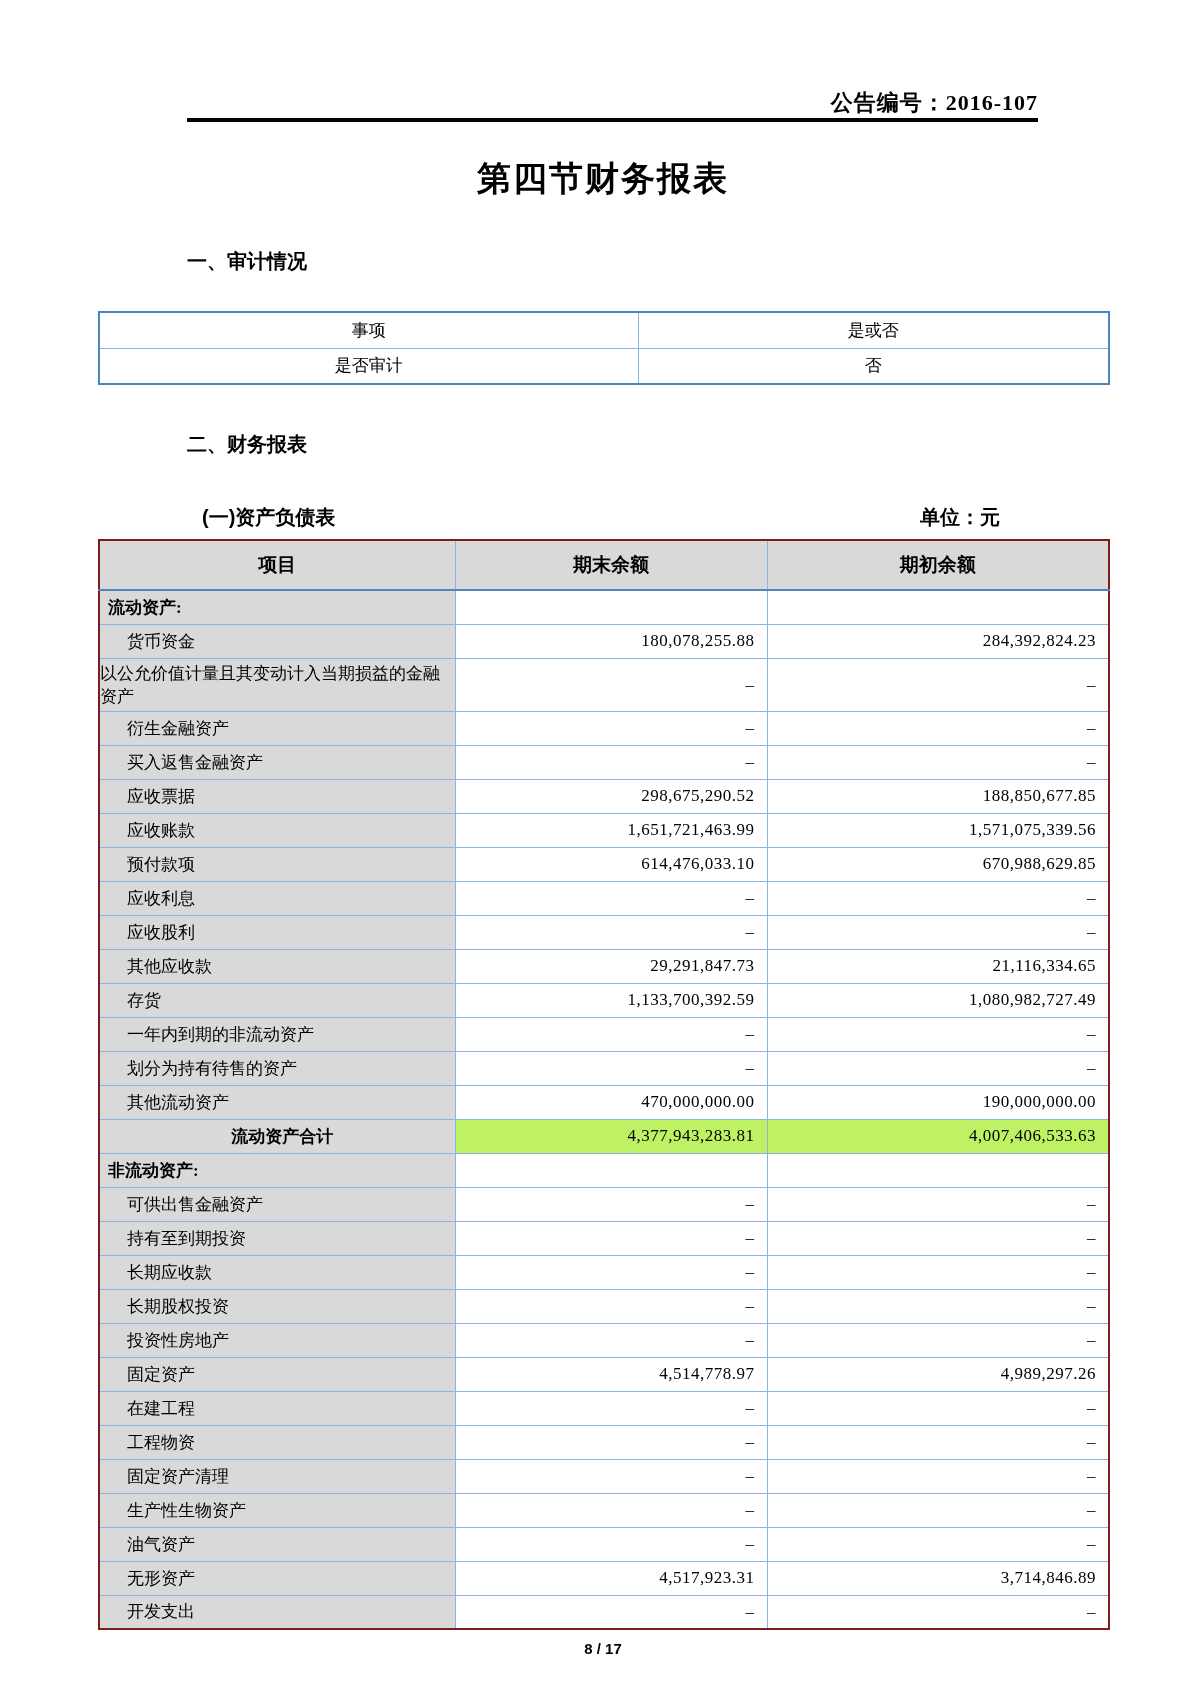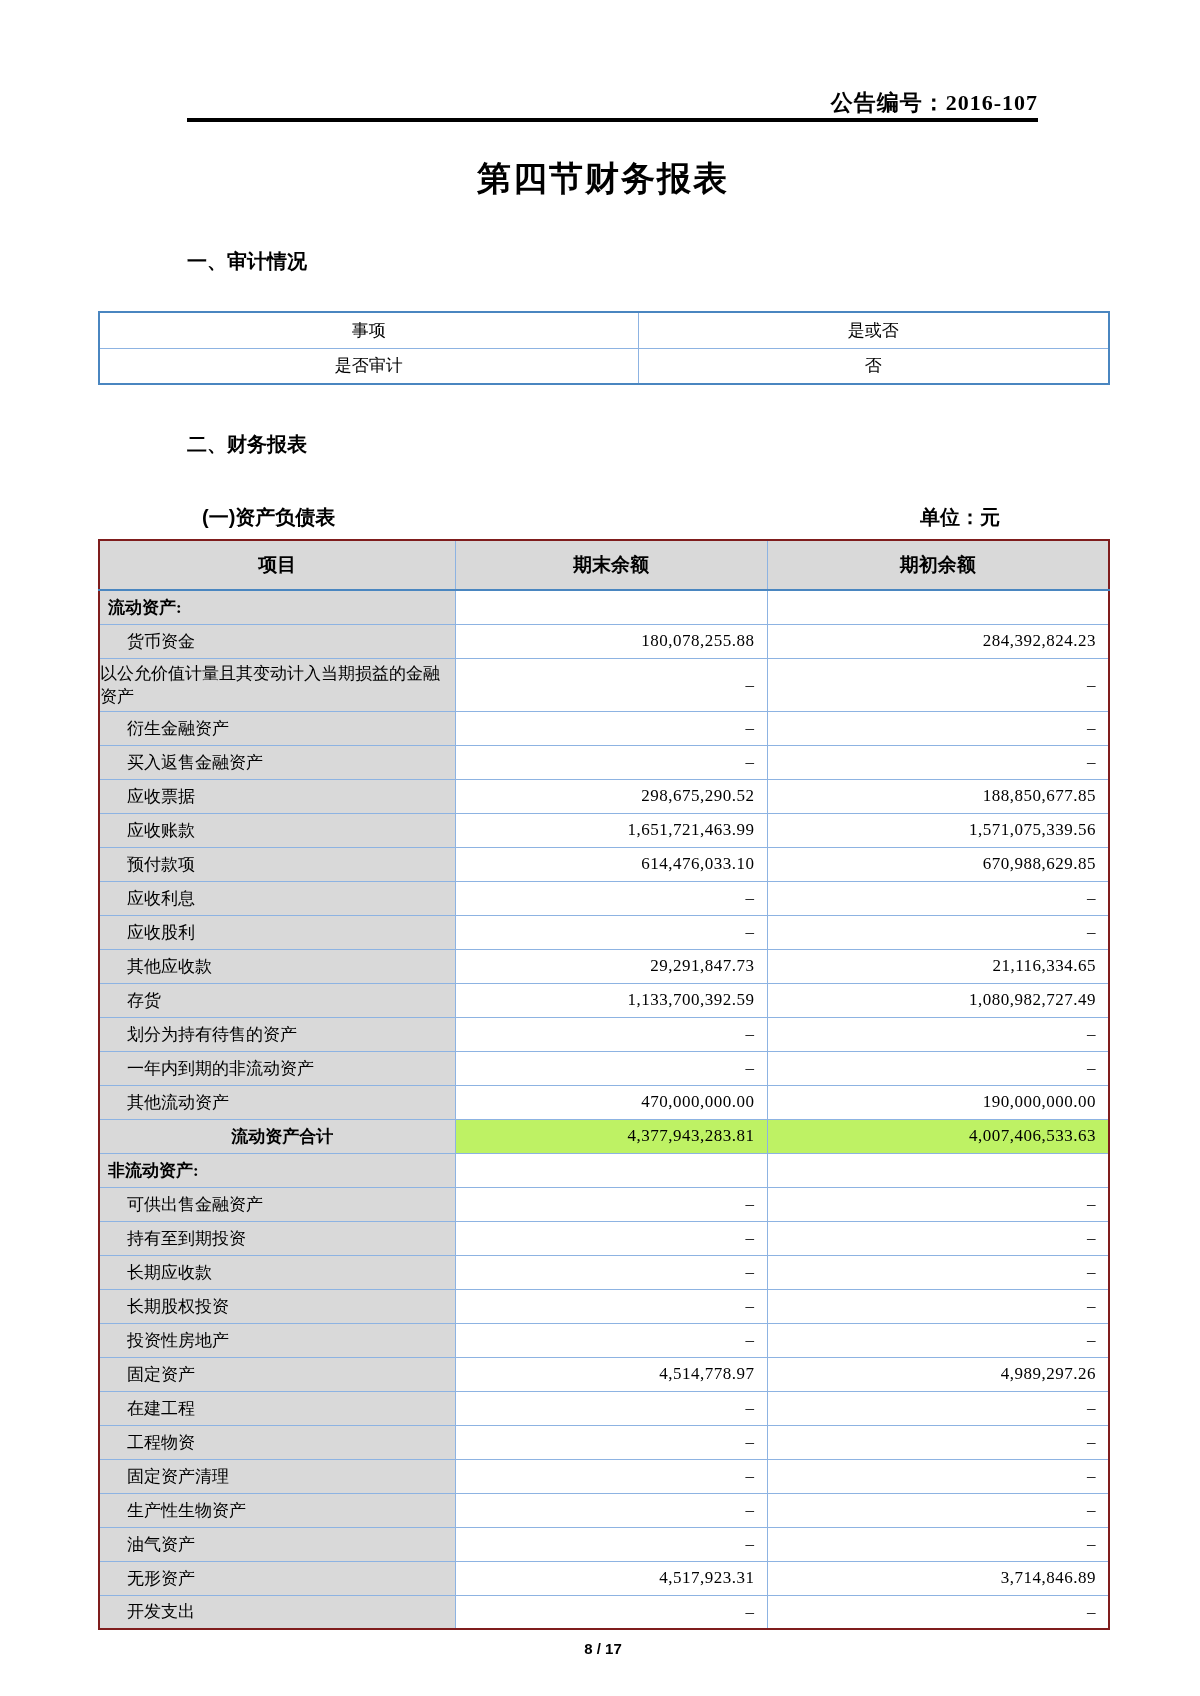--- a/index.html
+++ b/index.html
@@ -174,26 +174,26 @@
           <td class="label">其他应收款</td>
           <td class="num">29,291,847.73</td>
           <td class="num">21,116,334.65</td>
         </tr>
         <tr class="r-item">
           <td class="label">存货</td>
           <td class="num">1,133,700,392.59</td>
           <td class="num">1,080,982,727.49</td>
         </tr>
         <tr class="r-item">
+          <td class="label">一年内到期的非流动资产</td>
+          <td class="num">–</td>
+          <td class="num">–</td>
+        </tr>
+        <tr class="r-item">
           <td class="label">划分为持有待售的资产</td>
-          <td class="num">–</td>
-          <td class="num">–</td>
-        </tr>
-        <tr class="r-item">
-          <td class="label">一年内到期的非流动资产</td>
           <td class="num">–</td>
           <td class="num">–</td>
         </tr>
         <tr class="r-item">
           <td class="label">其他流动资产</td>
           <td class="num">470,000,000.00</td>
           <td class="num">190,000,000.00</td>
         </tr>
         <tr class="r-total">
           <td class="label">流动资产合计</td>

